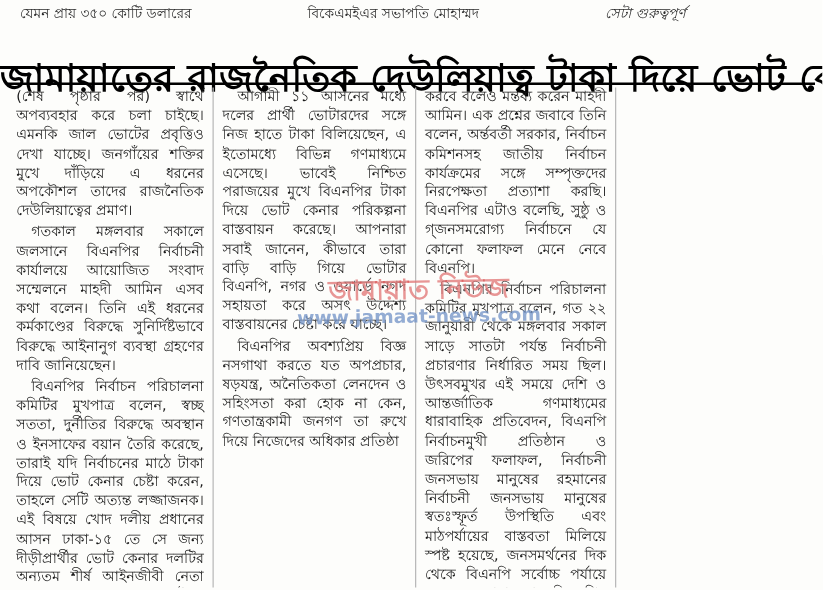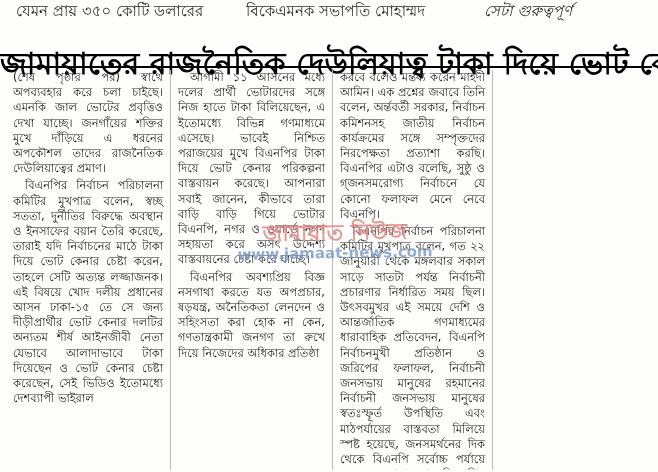--- a/index.html
+++ b/index.html
@@ -25,21 +25,21 @@
     top: 0;
     left: 0;
     width: 658px;
     height: 24px;
     overflow: hidden;
     color: #2b2b2b;
   }
   .top-strip .ts-col {
     position: absolute;
     top: 0;
-    font-size: 15px;
+    font-size: 11px;
     line-height: 22px;
     white-space: nowrap;
     font-family: "DejaVu Sans", sans-serif;
     text-align: center;
   }
   .ts-1 { left: 16px; }
   .ts-2 { left: 246px; }
   .ts-3 { left: 484px; font-style: italic; }
 
   .top-rule {
@@ -134,34 +134,35 @@
     color: rgba(40, 90, 170, 0.5);
   }
 </style>
 </head>
 <body>
 
 <div class="page">
 
   <div class="top-strip">
     <div class="ts-col ts-1">যেমন প্রায় ৩৫০ কোটি ডলারের</div>
-    <div class="ts-col ts-2">বিকেএমনক সভাপতি মোহাম্মদ</div>
+    <div class="ts-col ts-2">বিকেএমইএর সভাপতি মোহাম্মদ</div>
     <div class="ts-col ts-3">সেটা গুরুত্বপূর্ণ</div>
   </div>
 
   <div class="top-rule"></div>
 
   <h1 class="headline">জামায়াতের রাজনৈতিক দেউলিয়াত্ব টাকা দিয়ে ভোট কেনা</h1>
 
   <div class="head-rule"></div>
 
   <div class="columns">
 
     <div class="col col-1">
       <p class="first">(শেষ পৃষ্ঠার পর) স্বার্থে অপব্যবহার করে চলা চাইছে। এমনকি জাল ভোটের প্রবৃত্তিও দেখা যাচ্ছে। জনগাঁয়ের শক্তির মুখে দাঁড়িয়ে এ ধরনের অপকৌশল তাদের রাজনৈতিক দেউলিয়াত্বের প্রমাণ।</p>
+      <p>গতকাল মঙ্গলবার সকালে জলসানে বিএনপির নির্বাচনী কার্যালয়ে আয়োজিত সংবাদ সম্মেলনে মাহদী আমিন এসব কথা বলেন। তিনি এই ধরনের কর্মকাণ্ডের বিরুদ্ধে সুনির্দিষ্টভাবে বিরুদ্ধে আইনানুগ ব্যবস্থা গ্রহণের দাবি জানিয়েছেন।</p>
       <p>বিএনপির নির্বাচন পরিচালনা কমিটির মুখপাত্র বলেন, স্বচ্ছ সততা, দুর্নীতির বিরুদ্ধে অবস্থান ও ইনসাফের বয়ান তৈরি করেছে, তারাই যদি নির্বাচনের মাঠে টাকা দিয়ে ভোট কেনার চেষ্টা করেন, তাহলে সেটি অত্যন্ত লজ্জাজনক। এই বিষয়ে খোদ দলীয় প্রধানের আসন ঢাকা-১৫ তে সে জন্য দীড়ীপ্রার্থীর ভোট কেনার দলটির অন্যতম শীর্ষ আইনজীবী নেতা যেভাবে আলাদাভাবে টাকা দিয়েছেন ও ভোট কেনার চেষ্টা করেছেন, সেই ভিডিও ইতোমধ্যে দেশব্যাপী ভাইরাল</p>
     </div>
 
     <div class="col col-2">
       <p>আগামী ১১ আসনের মধ্যে দলের প্রার্থী ভোটারদের সঙ্গে নিজ হাতে টাকা বিলিয়েছেন, এ ইতোমধ্যে বিভিন্ন গণমাধ্যমে এসেছে। ভাবেই নিশ্চিত পরাজয়ের মুখে বিএনপির টাকা দিয়ে ভোট কেনার পরিকল্পনা বাস্তবায়ন করেছে। আপনারা সবাই জানেন, কীভাবে তারা বাড়ি বাড়ি গিয়ে ভোটার বিএনপি, নগর ও ওয়ার্ডে নগদ সহায়তা করে অসৎ উদ্দেশ্য বাস্তবায়নের চেষ্টা করে যাচ্ছে।</p>
       <p>বিএনপির অবশ্যপ্রিয় বিজ্ঞ নসগাথা করতে যত অপপ্রচার, ষড়যন্ত্র, অনৈতিকতা লেনদেন ও সহিংসতা করা হোক না কেন, গণতান্ত্রকামী জনগণ তা রুখে দিয়ে নিজেদের অধিকার প্রতিষ্ঠা</p>
     </div>
 
     <div class="col col-3">
       <p class="first">করবে বলেও মন্তব্য করেন মাহদী আমিন। এক প্রশ্নের জবাবে তিনি বলেন, অর্ন্তবর্তী সরকার, নির্বাচন কমিশনসহ জাতীয় নির্বাচন কার্যক্রমের সঙ্গে সম্পৃক্তদের নিরপেক্ষতা প্রত্যাশা করছি। বিএনপির এটাও বলেছি, সুষ্ঠু ও গ্জনসমরোগ্য নির্বাচনে যে কোনো ফলাফল মেনে নেবে বিএনপি।</p>

